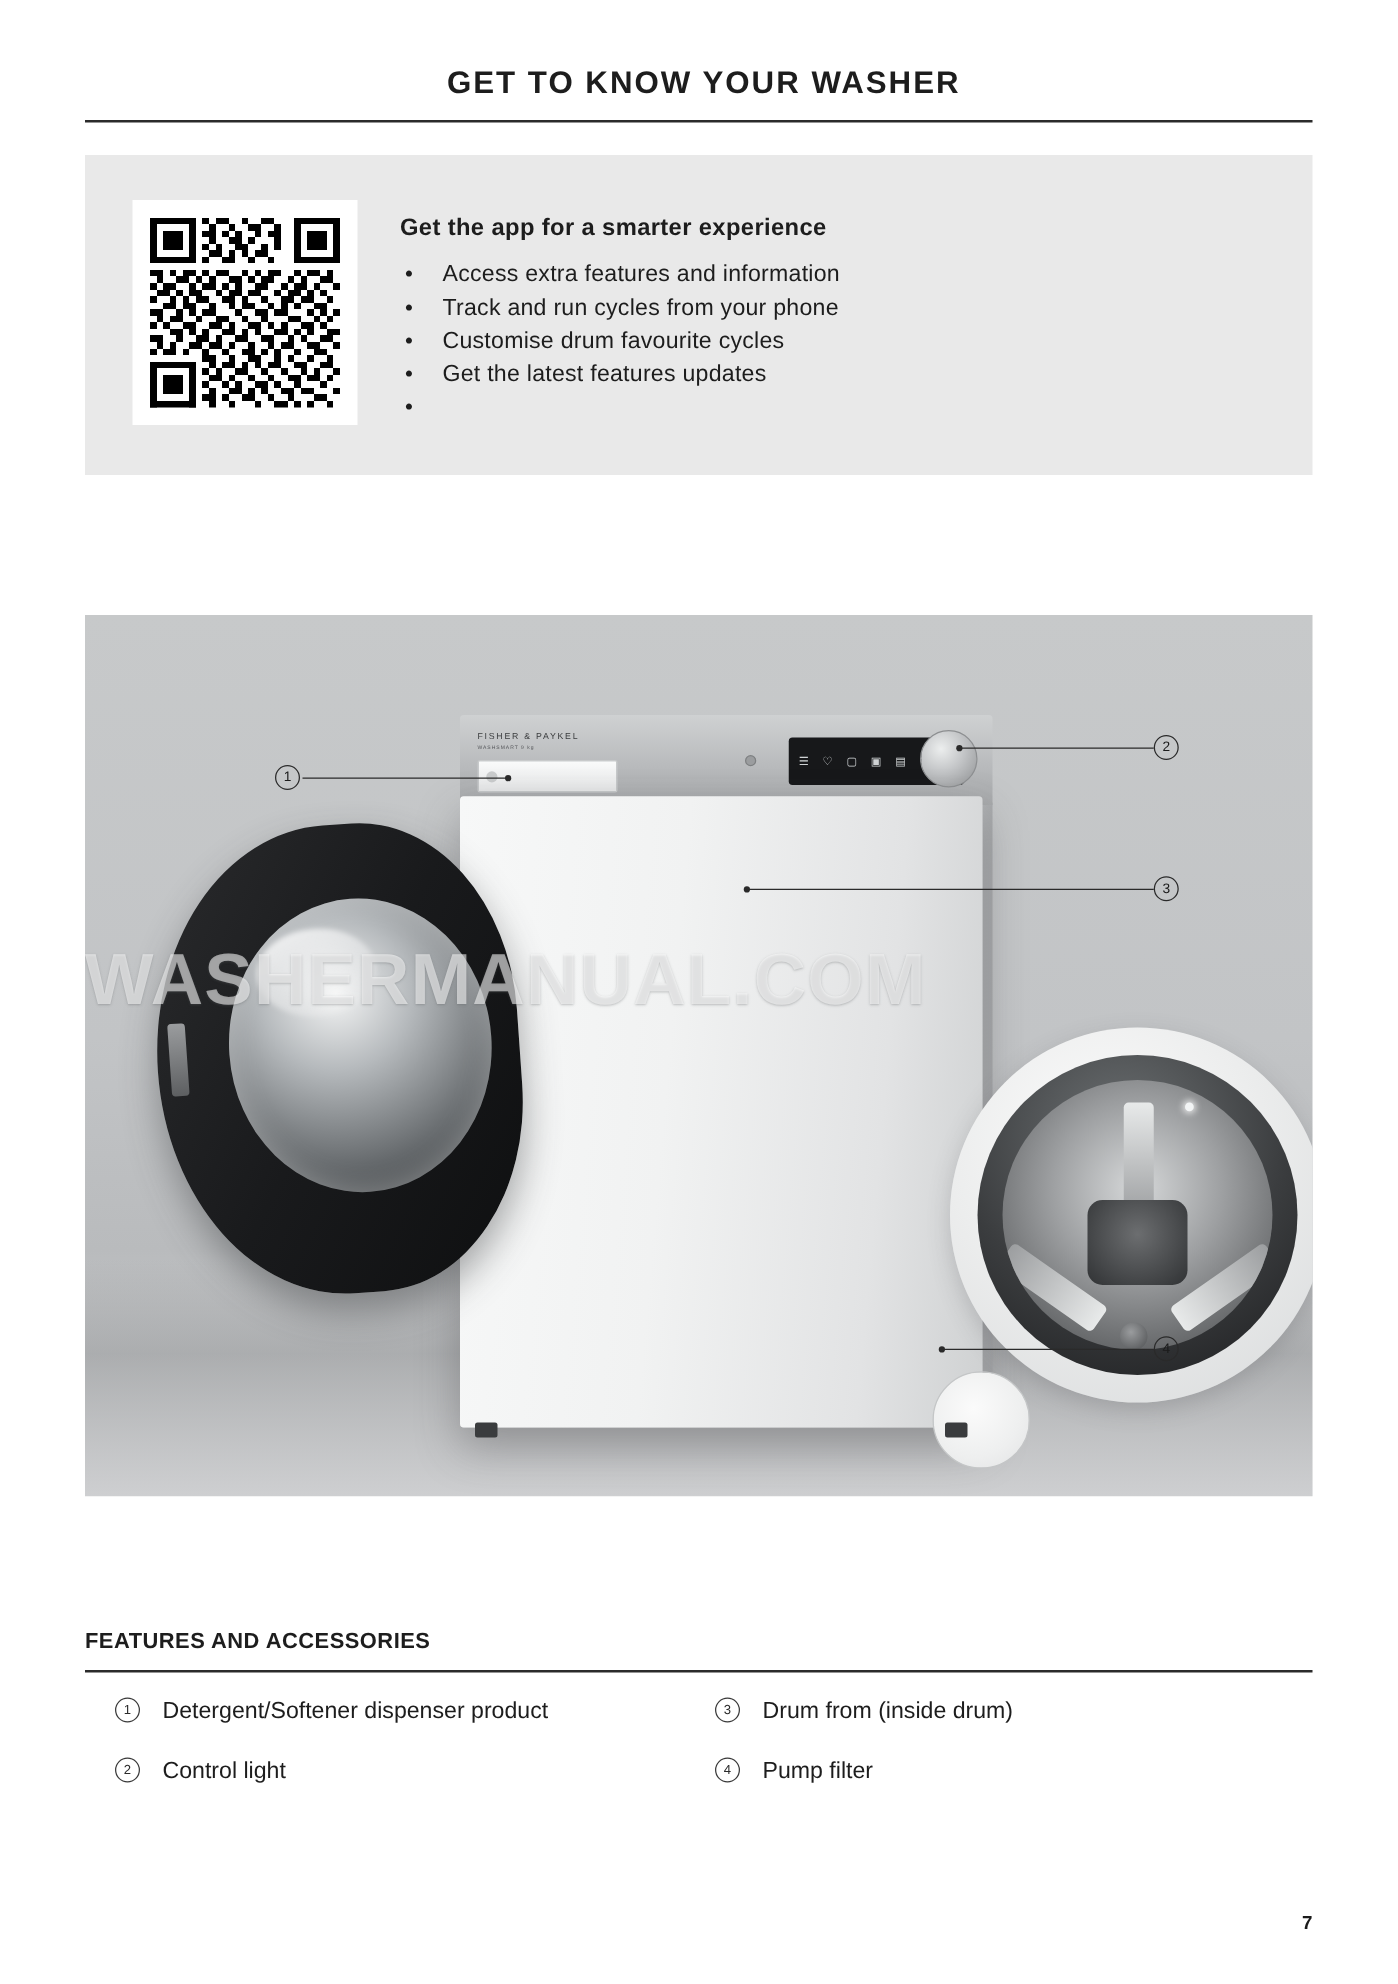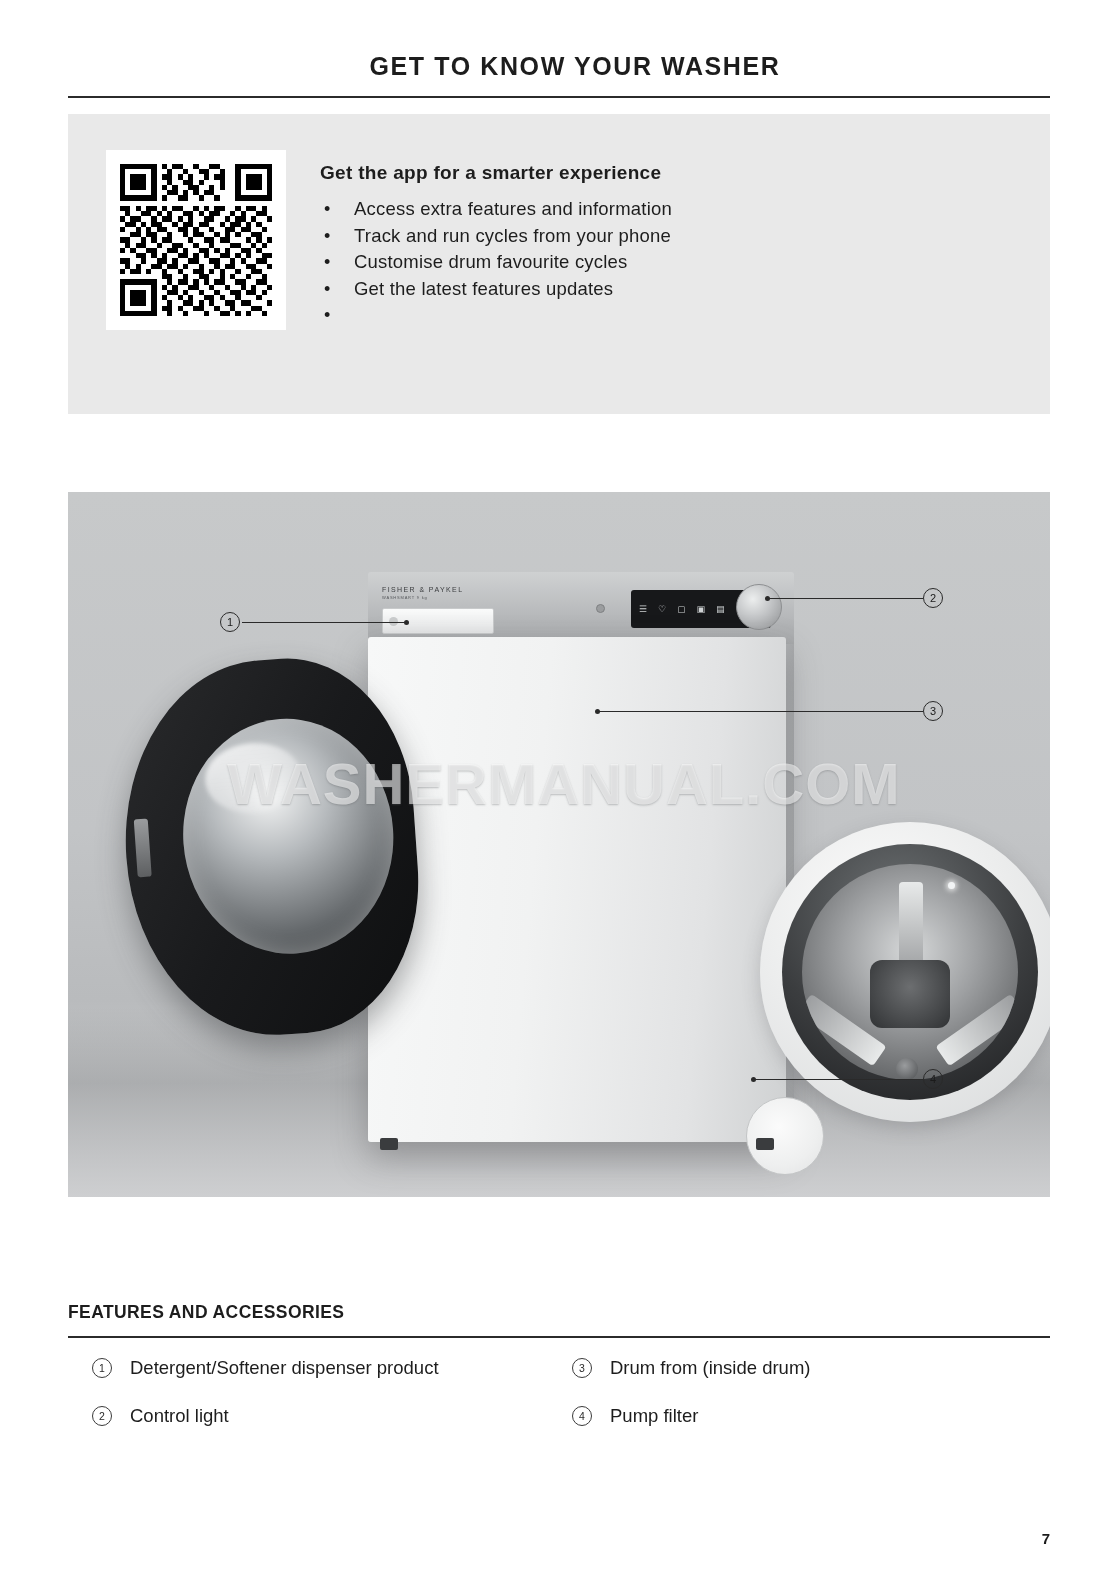--- a/index.html
+++ b/index.html
@@ -16,38 +16,38 @@
   }
   .page {
     position: absolute;
     left: 0; top: 0;
     width: 1118px; height: 1587px;
   }
 
   
   .page-title {
     position: absolute;
-    left: 84px; top: 52px; width: 982px;
+    left: 72px; top: 52px; width: 982px;
     text-align: center;
     font-size: 25px;
     font-weight: bold;
     letter-spacing: 1.6px;
     color: #1d1d1d;
   }
   .title-rule {
     position: absolute;
     left: 68px; top: 96px; width: 982px;
     height: 2px; background: #2b2b2b;
   }
 
   
   .promo {
     position: absolute;
-    left: 68px; top: 114px;
-    width: 982px; height: 300px;
+    left: 68px; top: 124px;
+    width: 982px; height: 256px;
     background: #e9e9e9;
   }
   .qr-wrap {
     position: absolute;
     left: 38px; top: 36px;
     width: 180px; height: 180px;
     background: #ffffff;
     display: flex; align-items: center; justify-content: center;
   }
   .qr {
@@ -235,21 +235,21 @@
     border: 1px solid #c4c6c7;
     background: radial-gradient(circle at 42% 38%, #fbfbfb 0%, #eeefef 60%, #e1e2e3 100%);
   }
   .foot { position:absolute; bottom:-8px; width:18px;height:12px;background:#3a3c3e;border-radius:2px;}
   .foot.l{left:12px;} .foot.r{right:12px;}
 
   
   .watermark {
     position: absolute;
     left: 0; top: 258px; width: 992px;
-    text-align: center;
+    text-align: left;
     font-size: 58px;
     font-weight: bold;
     letter-spacing: 1px;
     color: rgba(255,255,255,0.55);
     text-shadow: 0 1px 2px rgba(90,92,94,0.35);
     pointer-events: none;
   }
 
   
   .callout-num {

